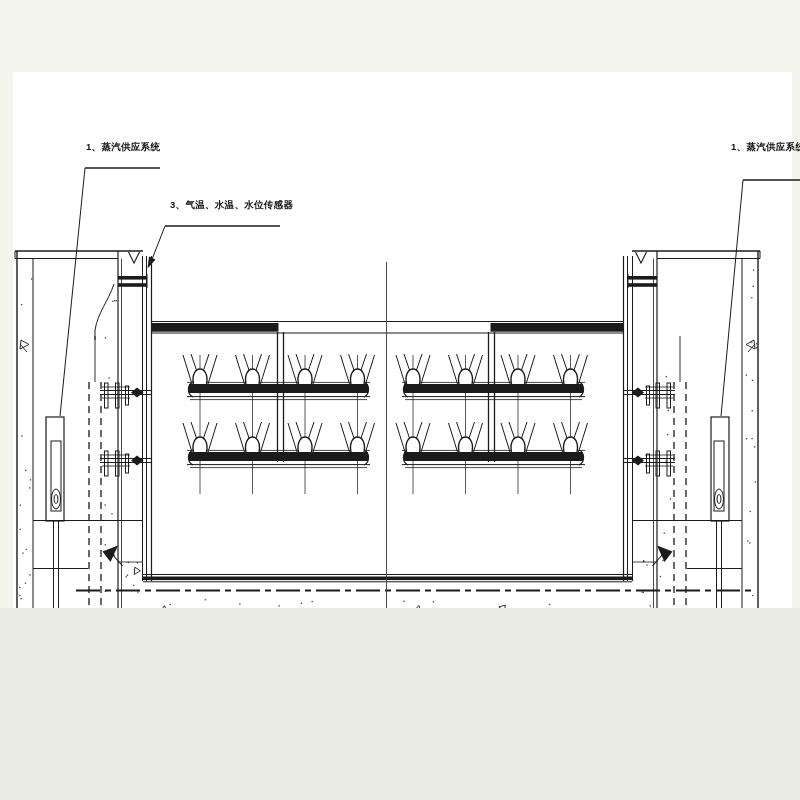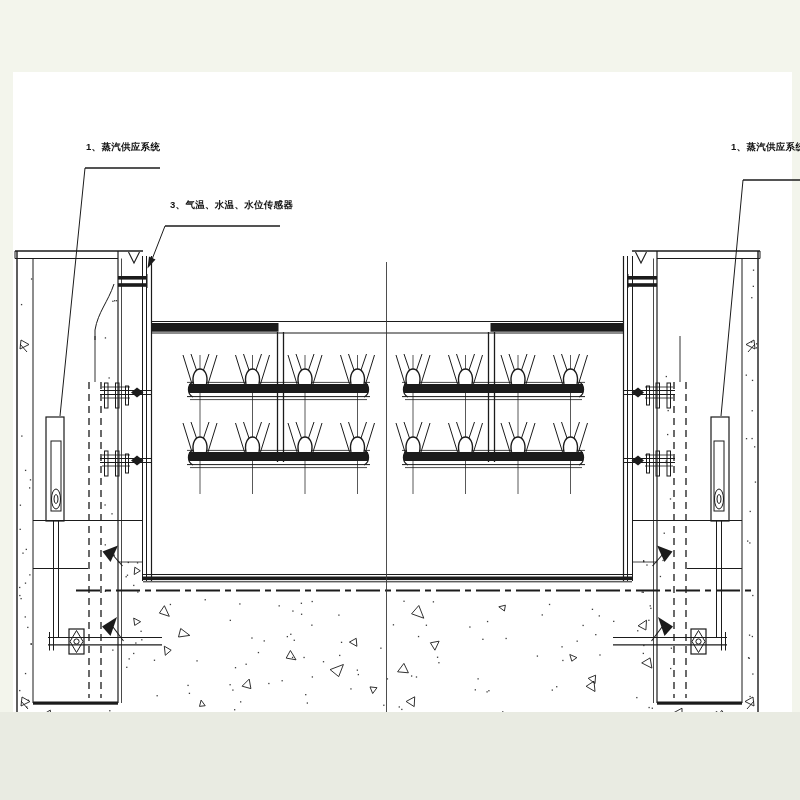--- a/index.html
+++ b/index.html
@@ -1,16 +1,16 @@
 <!DOCTYPE html>
 <html><head>
 <meta charset="utf-8">
 <style>
   html,body{margin:0;padding:0;background:#e9ebe2;}
-  #stage{position:relative;width:800px;height:712px;overflow:hidden;background:#f3f5ec;}
+  #stage{position:relative;width:800px;height:608px;overflow:hidden;background:#f3f5ec;}
   svg{display:block;}
   .lbl{font-family:"Liberation Sans",sans-serif;font-weight:700;font-size:9.5px;
        letter-spacing:.3px;fill:#111;}
 </style>
 </head>
 <body>
 
 <div id="stage">
 <svg id="dwg" width="800" height="800" viewBox="0 0 800 800">
 

